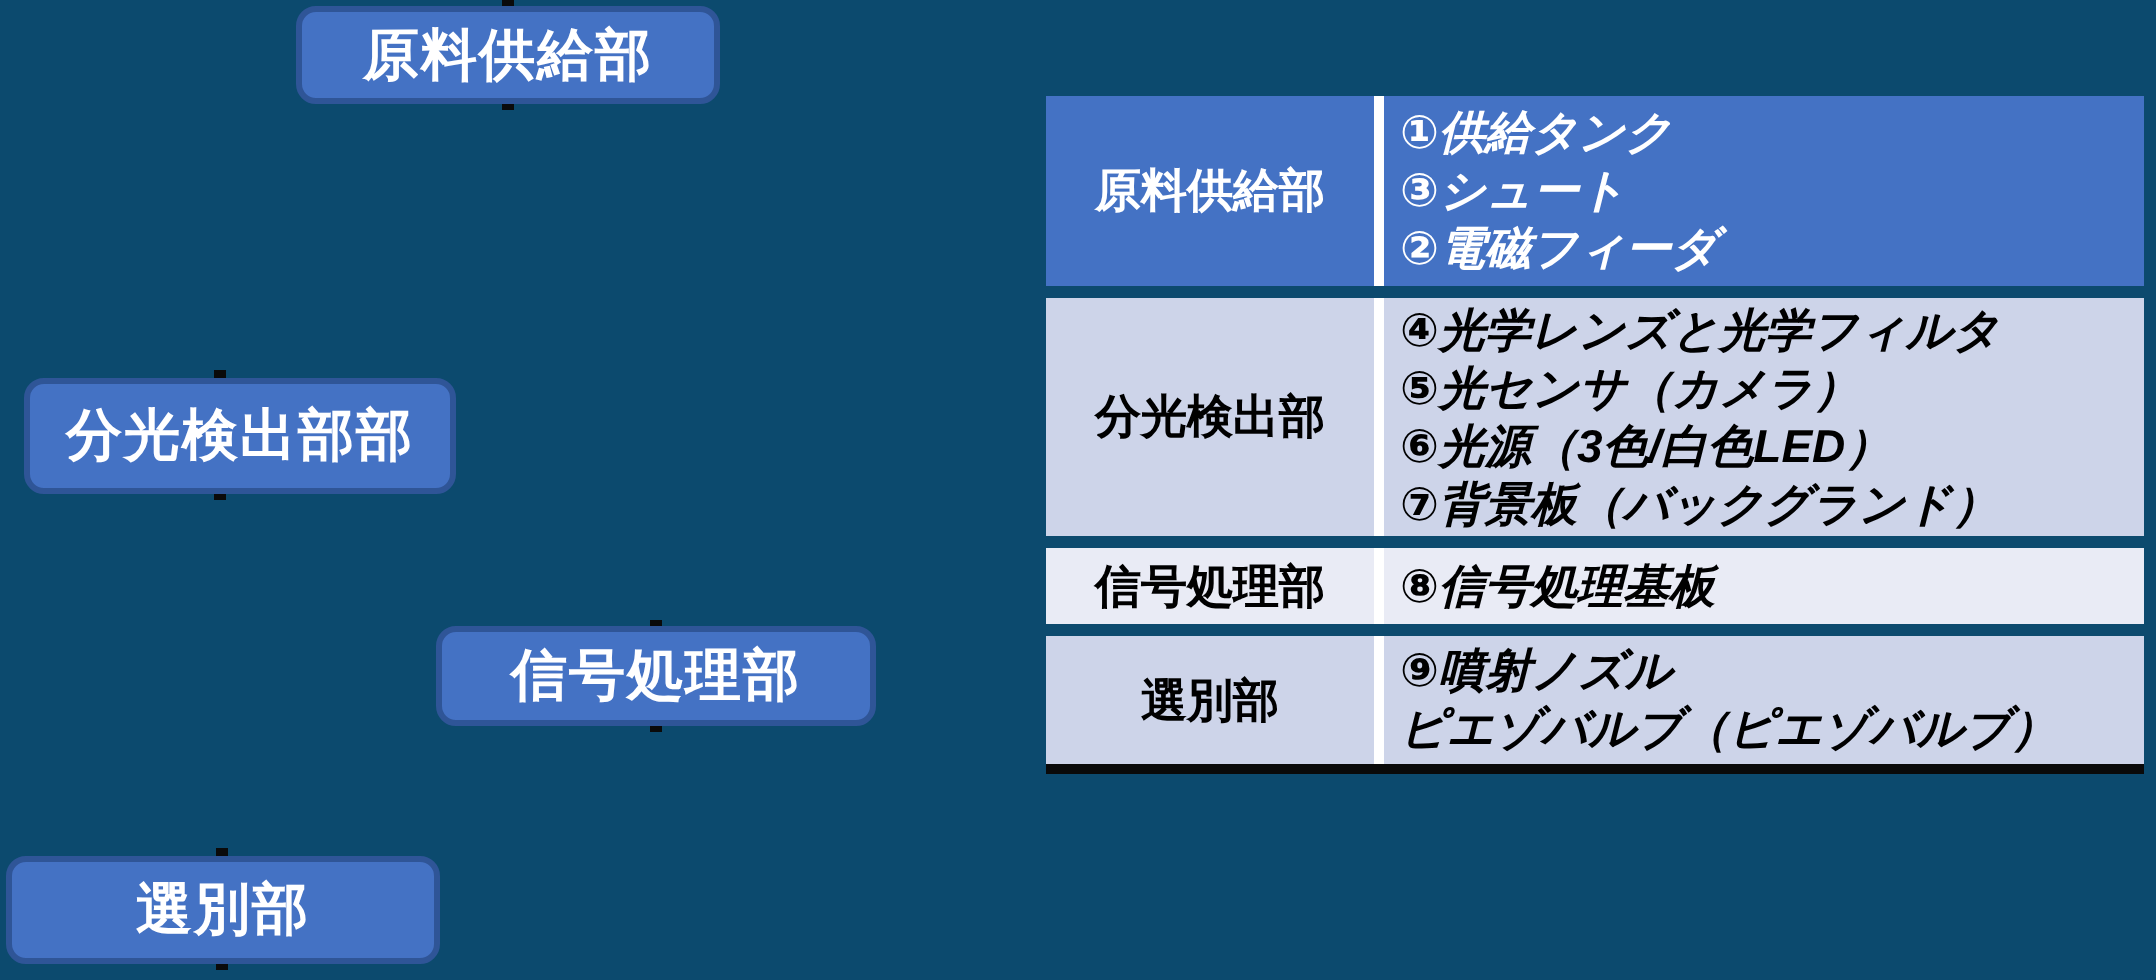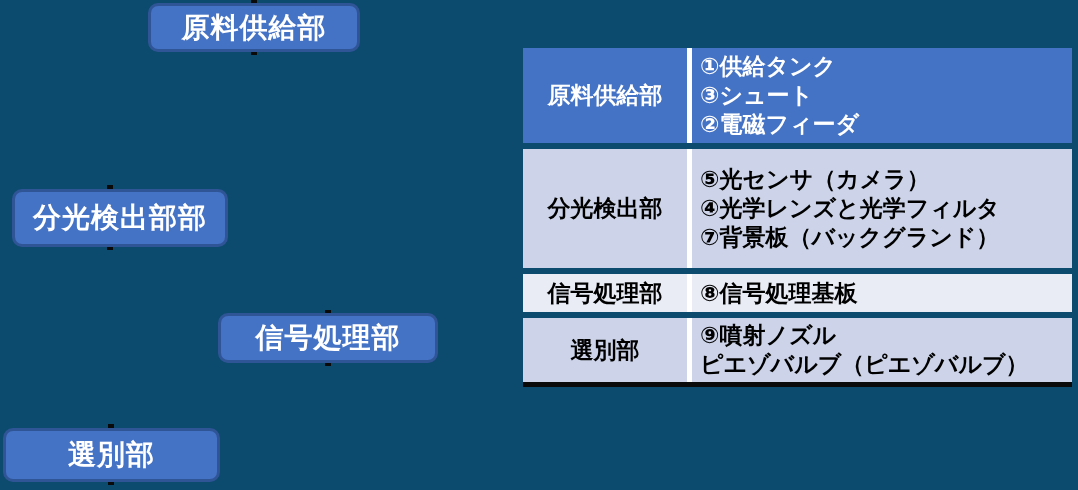--- a/index.html
+++ b/index.html
@@ -86,20 +86,21 @@
   .t-content {
     flex: 1 1 auto;
     display: flex;
     flex-direction: column;
     justify-content: center;
     padding-left: 8px;
     box-sizing: border-box;
     font-size: 23px;
     font-weight: 700;
     line-height: 29px;
+    font-style: italic;
   }
   .row-header  { height: 95px; }
   .row-header .t-label,
   .row-header .t-content { background: #4472C4; color: #ffffff; }
   .row-2 { height: 119px; margin-top: 6px; }
   .row-3 { height: 38px;  margin-top: 5px; }
   .row-4 { height: 64px;  margin-top: 6px; }
   .band-dark .t-label,
   .band-dark .t-content { background: #CDD4E9; color: #000000; }
   .band-light .t-label,
@@ -139,22 +140,23 @@
         <div class="t-line">①供給タンク</div>
         <div class="t-line">③シュート</div>
         <div class="t-line">②電磁フィーダ</div>
       </div>
     </div>
 
     <div class="t-row row-2 band-dark">
       <div class="t-label">分光検出部</div>
       <div class="t-gap"></div>
       <div class="t-content">
+        <div class="t-line">④光学レンズと光学フィルタ</div>
         <div class="t-line">⑤光センサ（カメラ）</div>
-        <div class="t-line">④光学レンズと光学フィルタ</div>
+        <div class="t-line">⑥光源（3色/白色LED）</div>
         <div class="t-line">⑦背景板（バックグランド）</div>
       </div>
     </div>
 
     <div class="t-row row-3 band-light">
       <div class="t-label">信号処理部</div>
       <div class="t-gap"></div>
       <div class="t-content">
         <div class="t-line">⑧信号処理基板</div>
       </div>

